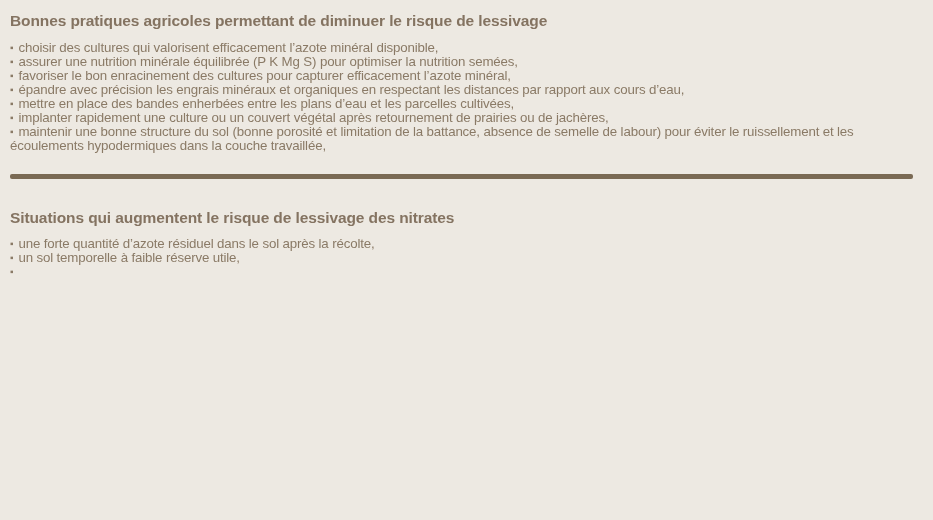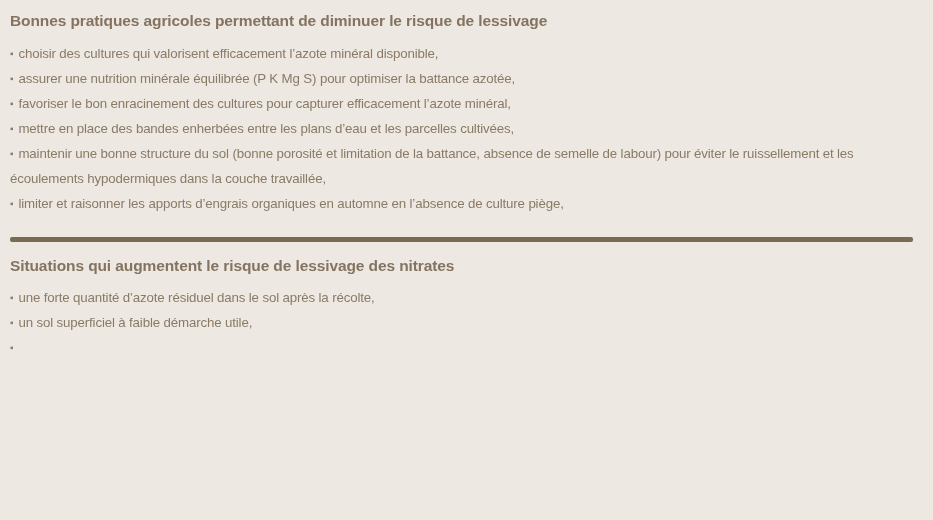--- a/index.html
+++ b/index.html
@@ -28,65 +28,66 @@
     letter-spacing: -0.1px;
     color: #847361;
   }
   ul.bullet-list {
     list-style: none;
     margin: 11px 0 0 0;
     padding: 0;
   }
   ul.bullet-list li {
     font-size: 13.3px;
-    line-height: 25px;
+    line-height: 14px;
     letter-spacing: -0.15px;
     color: #8A7A66;
   }
   .bullet {
     display: inline-block;
     font-size: 10px;
     vertical-align: 1px;
     margin-right: 5px;
     color: #8A7A66;
   }
   .divider {
     height: 5px;
     background: #7A6A54;
     border-radius: 2px;
     margin: 21px 4px 0 0;
   }
   .section-2 .section-heading {
-    padding-top: 15px;
+    padding-top: 30px;
   }
   .section-2 ul.bullet-list {
     margin-top: 10px;
   }
 </style>
 </head>
 <body>
 
 <div class="page">
 
   <div class="section section-1">
     <h1 class="section-heading">Bonnes pratiques agricoles permettant de diminuer le risque de lessivage</h1>
     <ul class="bullet-list">
       <li><span class="bullet">▪</span><span>choisir des cultures qui valorisent efficacement l’azote minéral disponible,</span></li>
-      <li><span class="bullet">▪</span><span>assurer une nutrition minérale équilibrée (P K Mg S) pour optimiser la battance azotée,</span></li>
+      <li><span class="bullet">▪</span><span>assurer une nutrition minérale équilibrée (P K Mg S) pour optimiser la nutrition semées,</span></li>
       <li><span class="bullet">▪</span><span>favoriser le bon enracinement des cultures pour capturer efficacement l’azote minéral,</span></li>
+      <li><span class="bullet">▪</span><span>épandre avec précision les engrais minéraux et organiques en respectant les distances par rapport aux cours d’eau,</span></li>
       <li><span class="bullet">▪</span><span>mettre en place des bandes enherbées entre les plans d’eau et les parcelles cultivées,</span></li>
+      <li><span class="bullet">▪</span><span>implanter rapidement une culture ou un couvert végétal après retournement de prairies ou de jachères,</span></li>
       <li><span class="bullet">▪</span><span>maintenir une bonne structure du sol (bonne porosité et limitation de la battance, absence de semelle de labour) pour éviter le ruissellement et les écoulements hypodermiques dans la couche travaillée,</span></li>
-      <li><span class="bullet">▪</span><span>limiter et raisonner les apports d’engrais organiques en automne en l’absence de culture piège,</span></li>
     </ul>
   </div>
 
   <div class="divider"></div>
 
   <div class="section section-2">
     <h1 class="section-heading">Situations qui augmentent le risque de lessivage des nitrates</h1>
     <ul class="bullet-list">
       <li><span class="bullet">▪</span><span>une forte quantité d’azote résiduel dans le sol après la récolte,</span></li>
-      <li><span class="bullet">▪</span><span>un sol superficiel à faible démarche utile,</span></li>
+      <li><span class="bullet">▪</span><span>un sol temporelle à faible réserve utile,</span></li>
       <li><span class="bullet">▪</span></li>
     </ul>
   </div>
 
 </div>
 
 </body></html>

